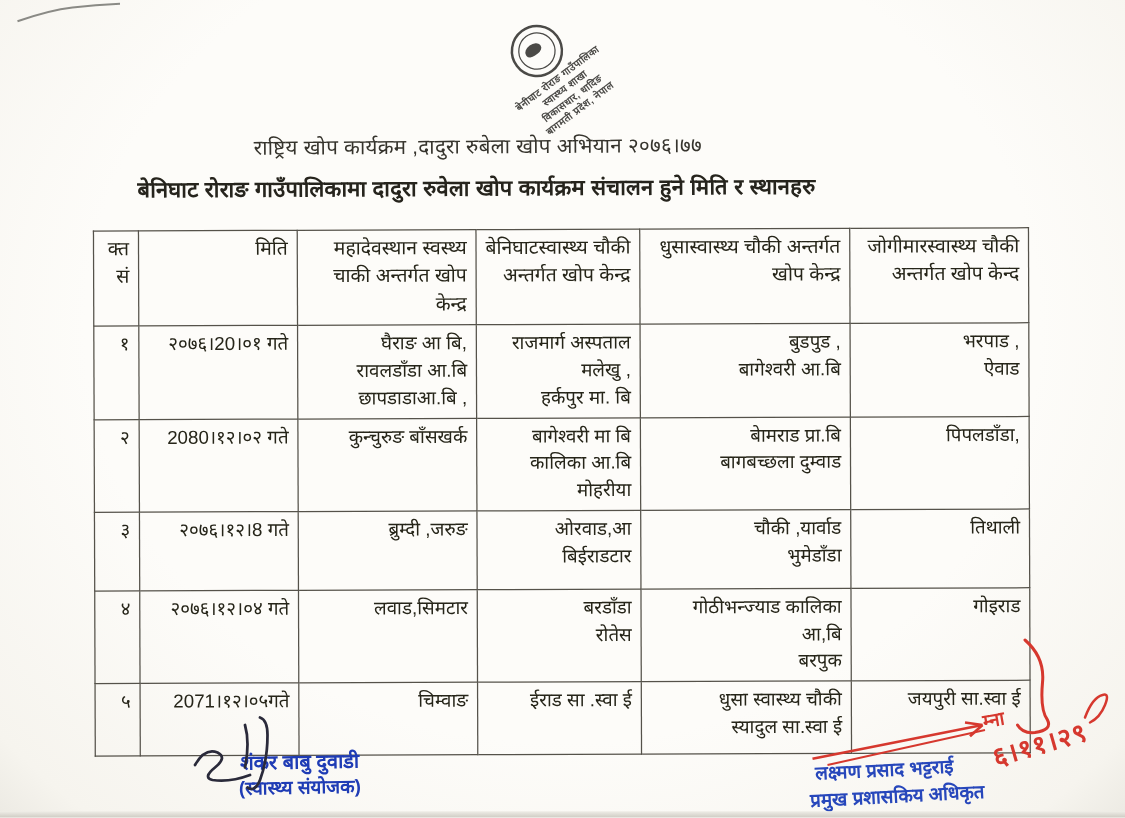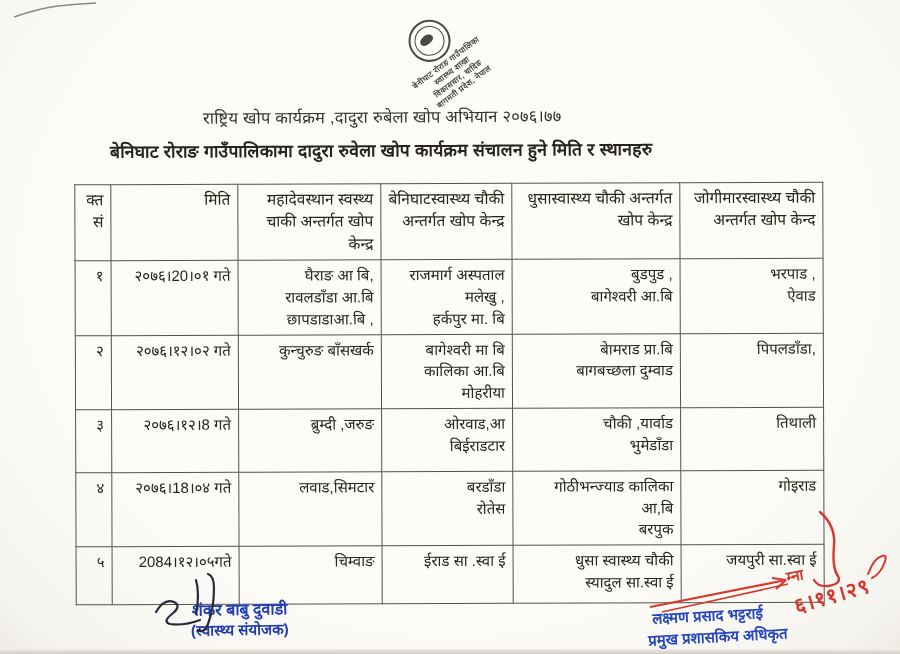--- a/index.html
+++ b/index.html
@@ -131,53 +131,53 @@
       <td>राजमार्ग अस्पताल
 मलेखु ,
 हर्कपुर मा. बि</td>
       <td>बुडपुड ,
 बागेश्वरी आ.बि</td>
       <td>भरपाड ,
 ऐवाड</td>
     </tr>
     <tr style="height:62px">
       <td>२</td>
-      <td>२०७६।१२।०२  गते</td>
+      <td>2080।१२।०२  गते</td>
       <td>कुन्चुरुङ बाँसखर्क</td>
       <td>बागेश्वरी मा बि
 कालिका आ.बि
 मोहरीया</td>
       <td>बेामराड प्रा.बि
 बागबच्छला दुम्वाड</td>
       <td>पिपलडाँडा,</td>
     </tr>
     <tr style="height:63px">
       <td>३</td>
       <td>२०७६।१२।8 गते</td>
       <td>ब्रुम्दी ,जरुङ</td>
       <td>ओरवाड,आ
 बिईराडटार</td>
       <td>चौकी ,यार्वाड
 भुमेडाँडा</td>
       <td>तिथाली</td>
     </tr>
     <tr style="height:67px">
       <td>४</td>
-      <td>२०७६।18।०४ गते</td>
+      <td>२०७६।१२।०४ गते</td>
       <td>लवाड,सिमटार</td>
       <td>बरडाँडा
 रोतेस</td>
       <td>गोठीभन्ज्याड कालिका
 आ,बि
 बरपुक</td>
       <td>गोइराड</td>
     </tr>
     <tr style="height:58px">
       <td>५</td>
-      <td>2084।१२।०५गते</td>
+      <td>2071।१२।०५गते</td>
       <td>चिम्वाङ</td>
       <td>ईराड सा .स्वा ई</td>
       <td>धुसा स्वास्थ्य चौकी
 स्यादुल सा.स्वा ई</td>
       <td>जयपुरी सा.स्वा ई</td>
     </tr>
   </tbody>
     </table>
 
   <div class="sig-left-name">शंकर बाबु दुवाडी</div>

